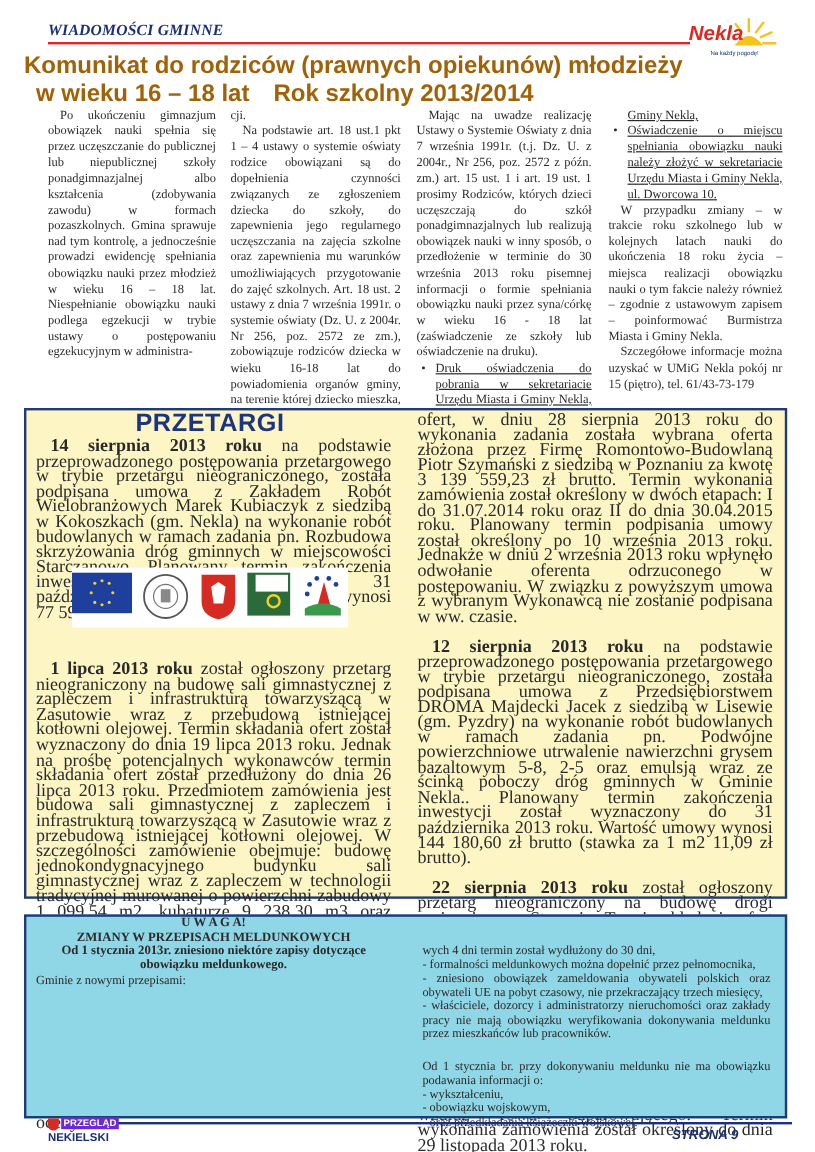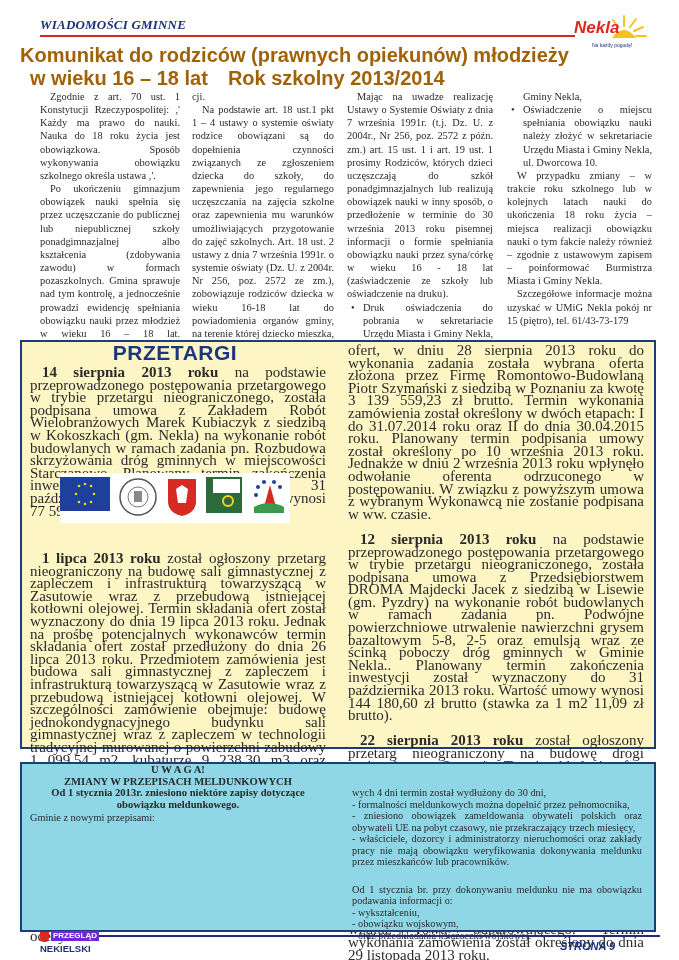--- a/index.html
+++ b/index.html
@@ -20,21 +20,21 @@
   
   #headline { left:20px; top:44px; width:639px; text-align:left;
       font-family:"Liberation Sans",sans-serif; font-weight:bold; font-size:20px;
       line-height:23px; color:#a16207; }
   #headline .l2 span { display:inline-block; margin:0 10px; }
 
   
   .col { font-size:10.4px; line-height:13.15px; text-align:justify; hyphens:manual; }
   .col p { margin:0; text-indent:10px; }
   .col ul { margin:0; padding-left:16px; list-style:none; }
-  .col li { position:relative; }
+  .col li { position:relative;text-decoration:underline; }
   .col li::before { content:"•"; position:absolute; left:-12px; }
   #col1 { left:40px; top:90px; width:140px; }
   #col2 { left:192px; top:90px; width:142px; }
   #col3 { left:347px; top:90px; width:146px; }
   #col4 { left:507px; top:90px; width:145px; }
 
   
   #tenders-box { left:20px; top:340px; width:636px; height:409px; background:#fdf5c4;
       border:2px solid #1f3c78; box-sizing:border-box; }
   #tenders-title { left:20px; top:341px; width:310px; text-align:center;
@@ -90,21 +90,20 @@
   <span class="brand">Nekla</span>
   <span class="slogan">Na każdy pogodę!</span>
 </div>
 
 <div id="headline" class="abs">
   <div>Komunikat do rodziców (prawnych opiekunów) młodzieży</div>
   <div class="l2"><span>w wieku 16 – 18 lat</span><span>Rok szkolny 2013/2014</span></div>
 </div>
 
 <div id="col1" class="abs col">
-  <p>Zgodnie z art. 70 ust. 1 Konstytucji Rzeczypospolitej: ,' Każdy ma prawo do nauki. Nauka do 18 roku życia jest obowiązkowa. Sposób wykonywania obowiązku szkolnego określa ustawa ,'.</p>
   <p>Po ukończeniu gimnazjum obowiązek nauki spełnia się przez uczęszczanie do publicznej lub niepublicznej szkoły ponadgimnazjalnej albo kształcenia (zdobywania zawodu) w formach pozaszkolnych. Gmina sprawuje nad tym kontrolę, a jednocześnie prowadzi ewidencję spełniania obowiązku nauki przez młodzież w wieku 16 – 18 lat. Niespełnianie obowiązku nauki podlega egzekucji w trybie ustawy o postępowaniu egzekucyjnym w administra-</p>
 </div>
 <div id="col2" class="abs col">
   <p style="text-indent:0">cji.</p>
   <p>Na podstawie art. 18 ust.1 pkt 1 – 4 ustawy o systemie oświaty rodzice obowiązani są do dopełnienia czynności związanych ze zgłoszeniem dziecka do szkoły, do zapewnienia jego regularnego uczęszczania na zajęcia szkolne oraz zapewnienia mu warunków umożliwiających przygotowanie do zajęć szkolnych. Art. 18 ust. 2 ustawy z dnia 7 września 1991r. o systemie oświaty (Dz. U. z 2004r. Nr 256, poz. 2572 ze zm.), zobowiązuje rodziców dziecka w wieku 16-18 lat do powiadomienia organów gminy, na terenie której dziecko mieszka, o formie spełniania obowiązku nauki i zmianach w tym zakresie.</p>
 </div>
 <div id="col3" class="abs col">
   <p>Mając na uwadze realizację Ustawy o Systemie Oświaty z dnia 7 września 1991r. (t.j. Dz. U. z 2004r., Nr 256, poz. 2572 z późn. zm.) art. 15 ust. 1 i art. 19 ust. 1 prosimy Rodziców, których dzieci uczęszczają do szkół ponadgimnazjalnych lub realizują obowiązek nauki w inny sposób, o przedłożenie w terminie do 30 września 2013 roku pisemnej informacji o formie spełniania obowiązku nauki przez syna/córkę w wieku 16 - 18 lat (zaświadczenie ze szkoły lub oświadczenie na druku).</p>
   <ul>
     <li>Druk oświadczenia do pobrania w sekretariacie Urzędu Miasta i Gminy Nekla, ul. Dworcowa 10 oraz na stronie internetowej Urzędu Miasta i</li>

